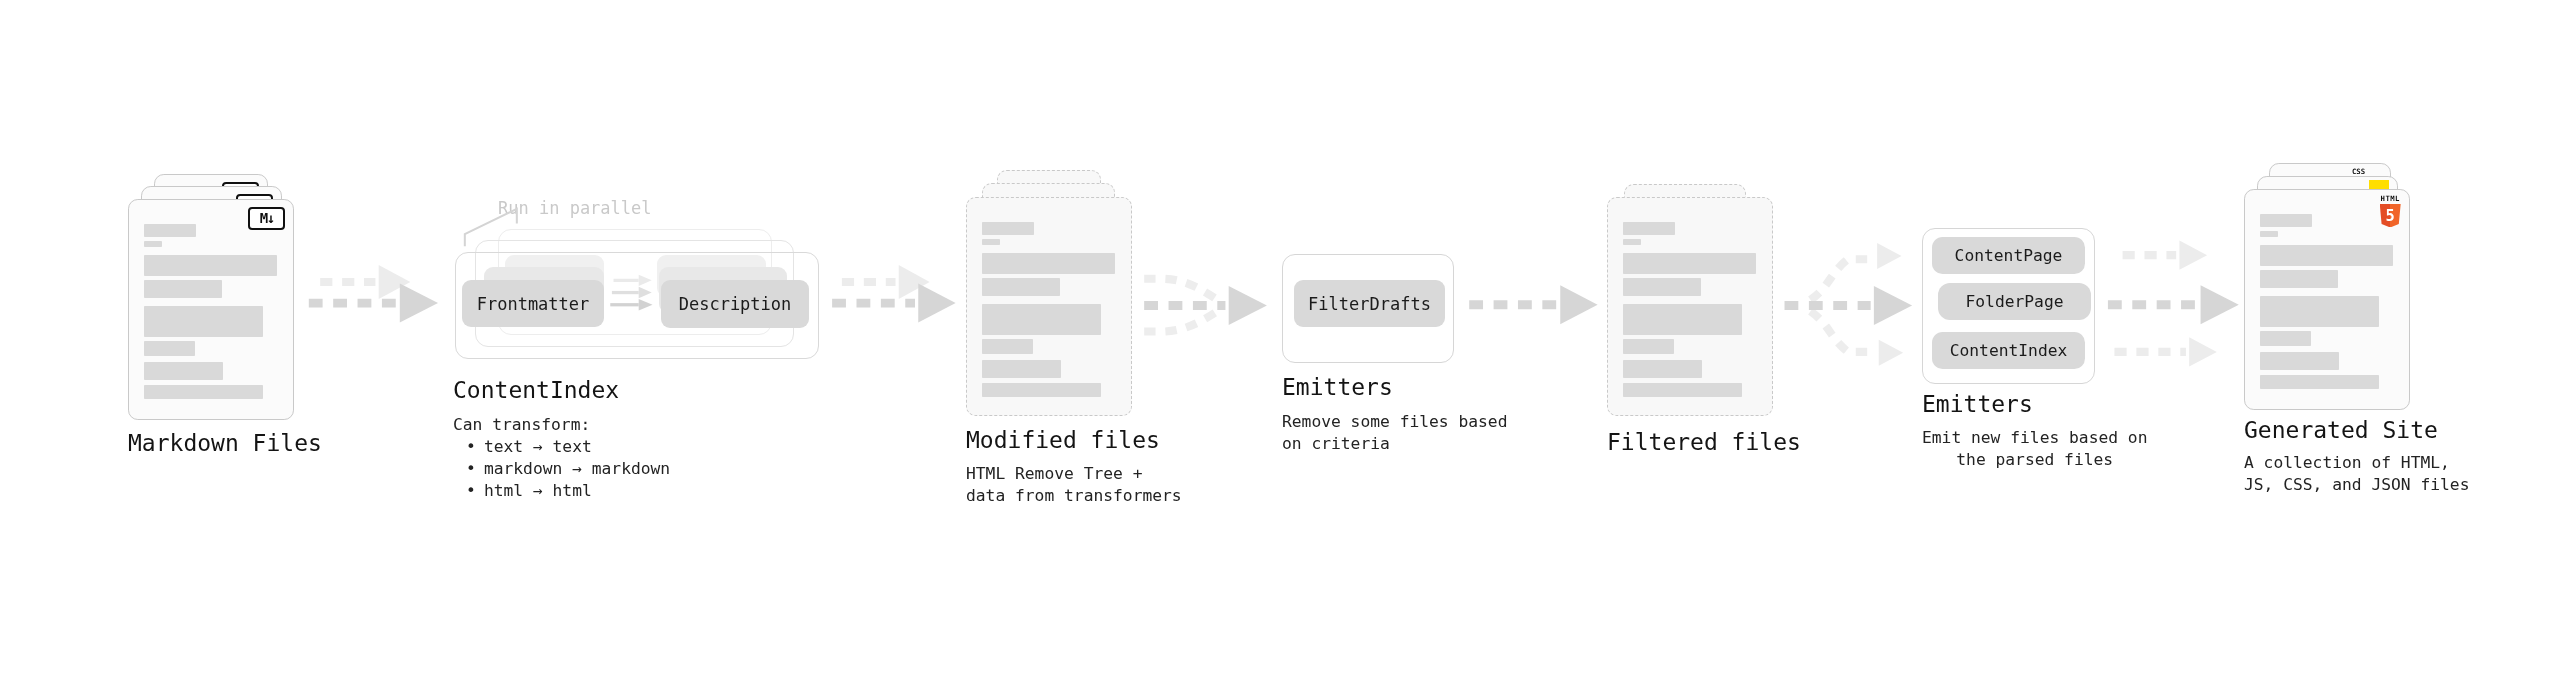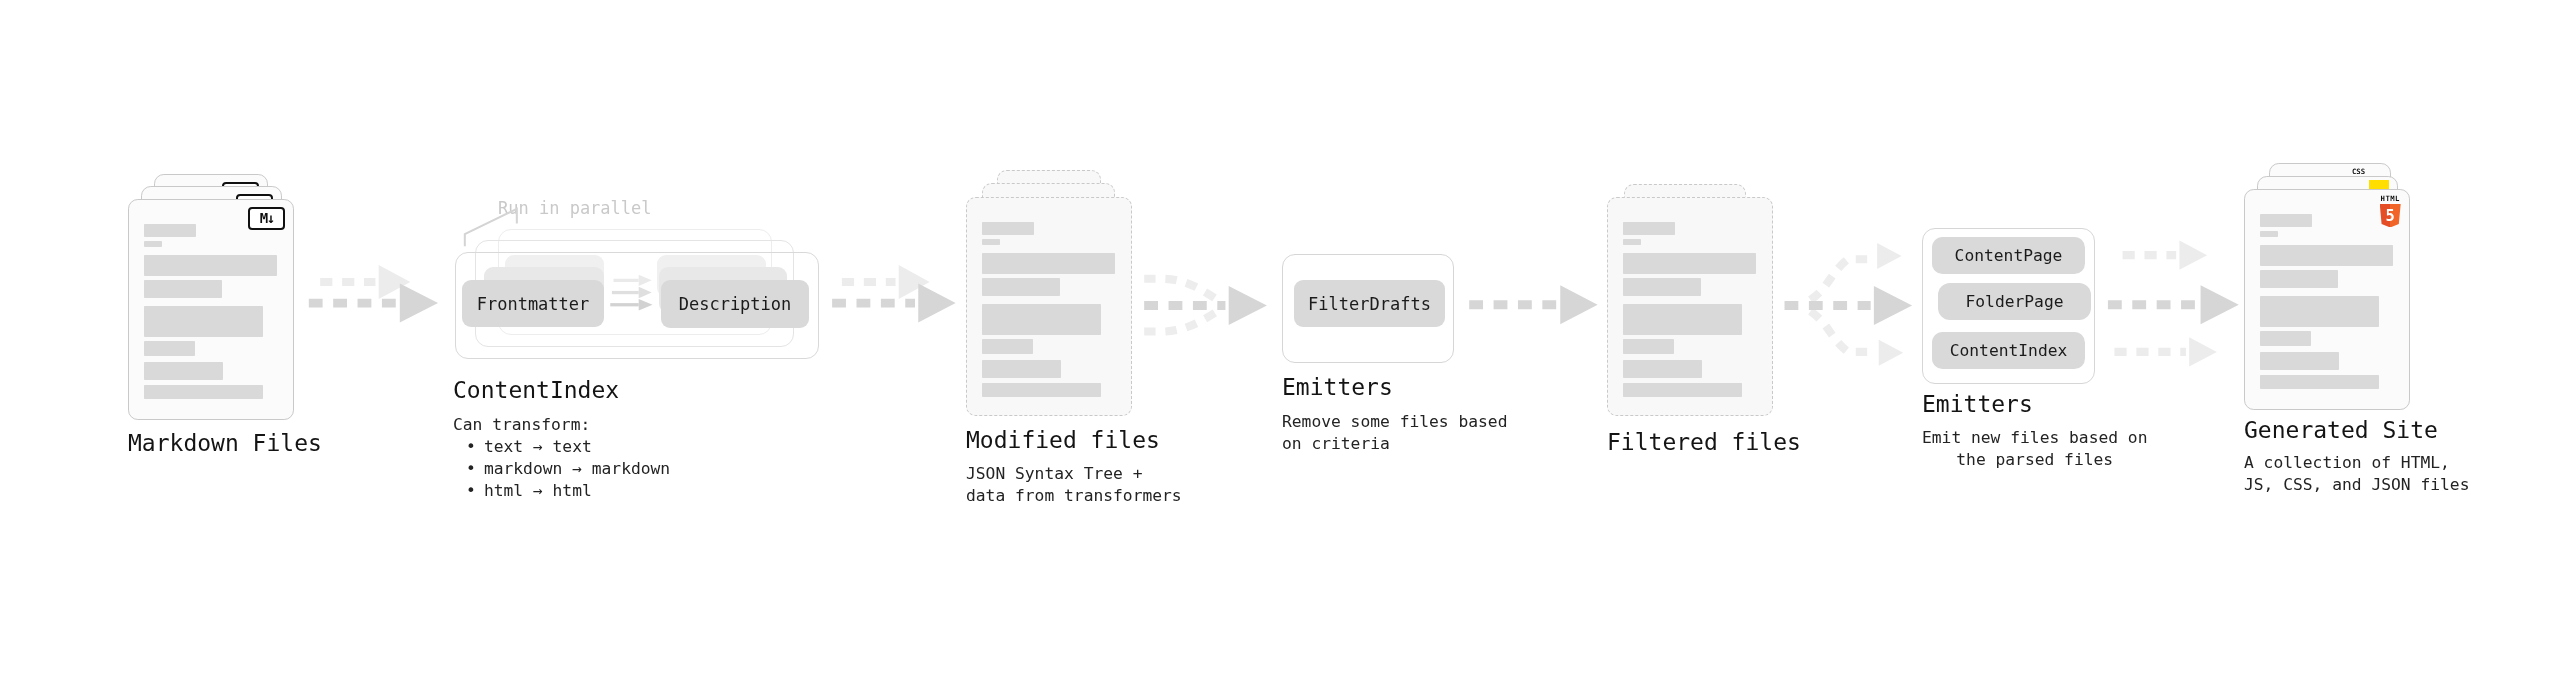--- a/index.html
+++ b/index.html
@@ -117,21 +117,21 @@
         <div class="bar" style="top: 55px; width: 133px; height: 21px;"></div>
         <div class="bar" style="top: 80px; width: 78px; height: 18px;"></div>
         <div class="bar" style="top: 106px; width: 119px; height: 31px;"></div>
         <div class="bar" style="top: 141px; width: 51px; height: 14.6px;"></div>
         <div class="bar" style="top: 162px; width: 79px; height: 18px;"></div>
         <div class="bar" style="top: 185px; width: 119px; height: 14px;"></div>
       </div>
   </div>
   <div class="title" style="left:966px;top:428px;">Modified files</div>
   <div class="desc" style="left:966px;top:463px;">
-    <div>JSON Syntax Tree +</div>
+    <div>HTML Remove Tree +</div>
     <div>data from transformers</div>
   </div>
 
   <div class="box" style="left:1282px;top:254px;width:172px;height:109px;"></div>
   <div class="pill" style="left:1294px;top:280px;width:151px;height:47px;text-align:right;">FilterDrafts</div>
   <div class="title" style="left:1282px;top:375px;">Emitters</div>
   <div class="desc" style="left:1282px;top:411px;">
     <div>Remove some files based</div>
     <div>on criteria</div>
   </div>

